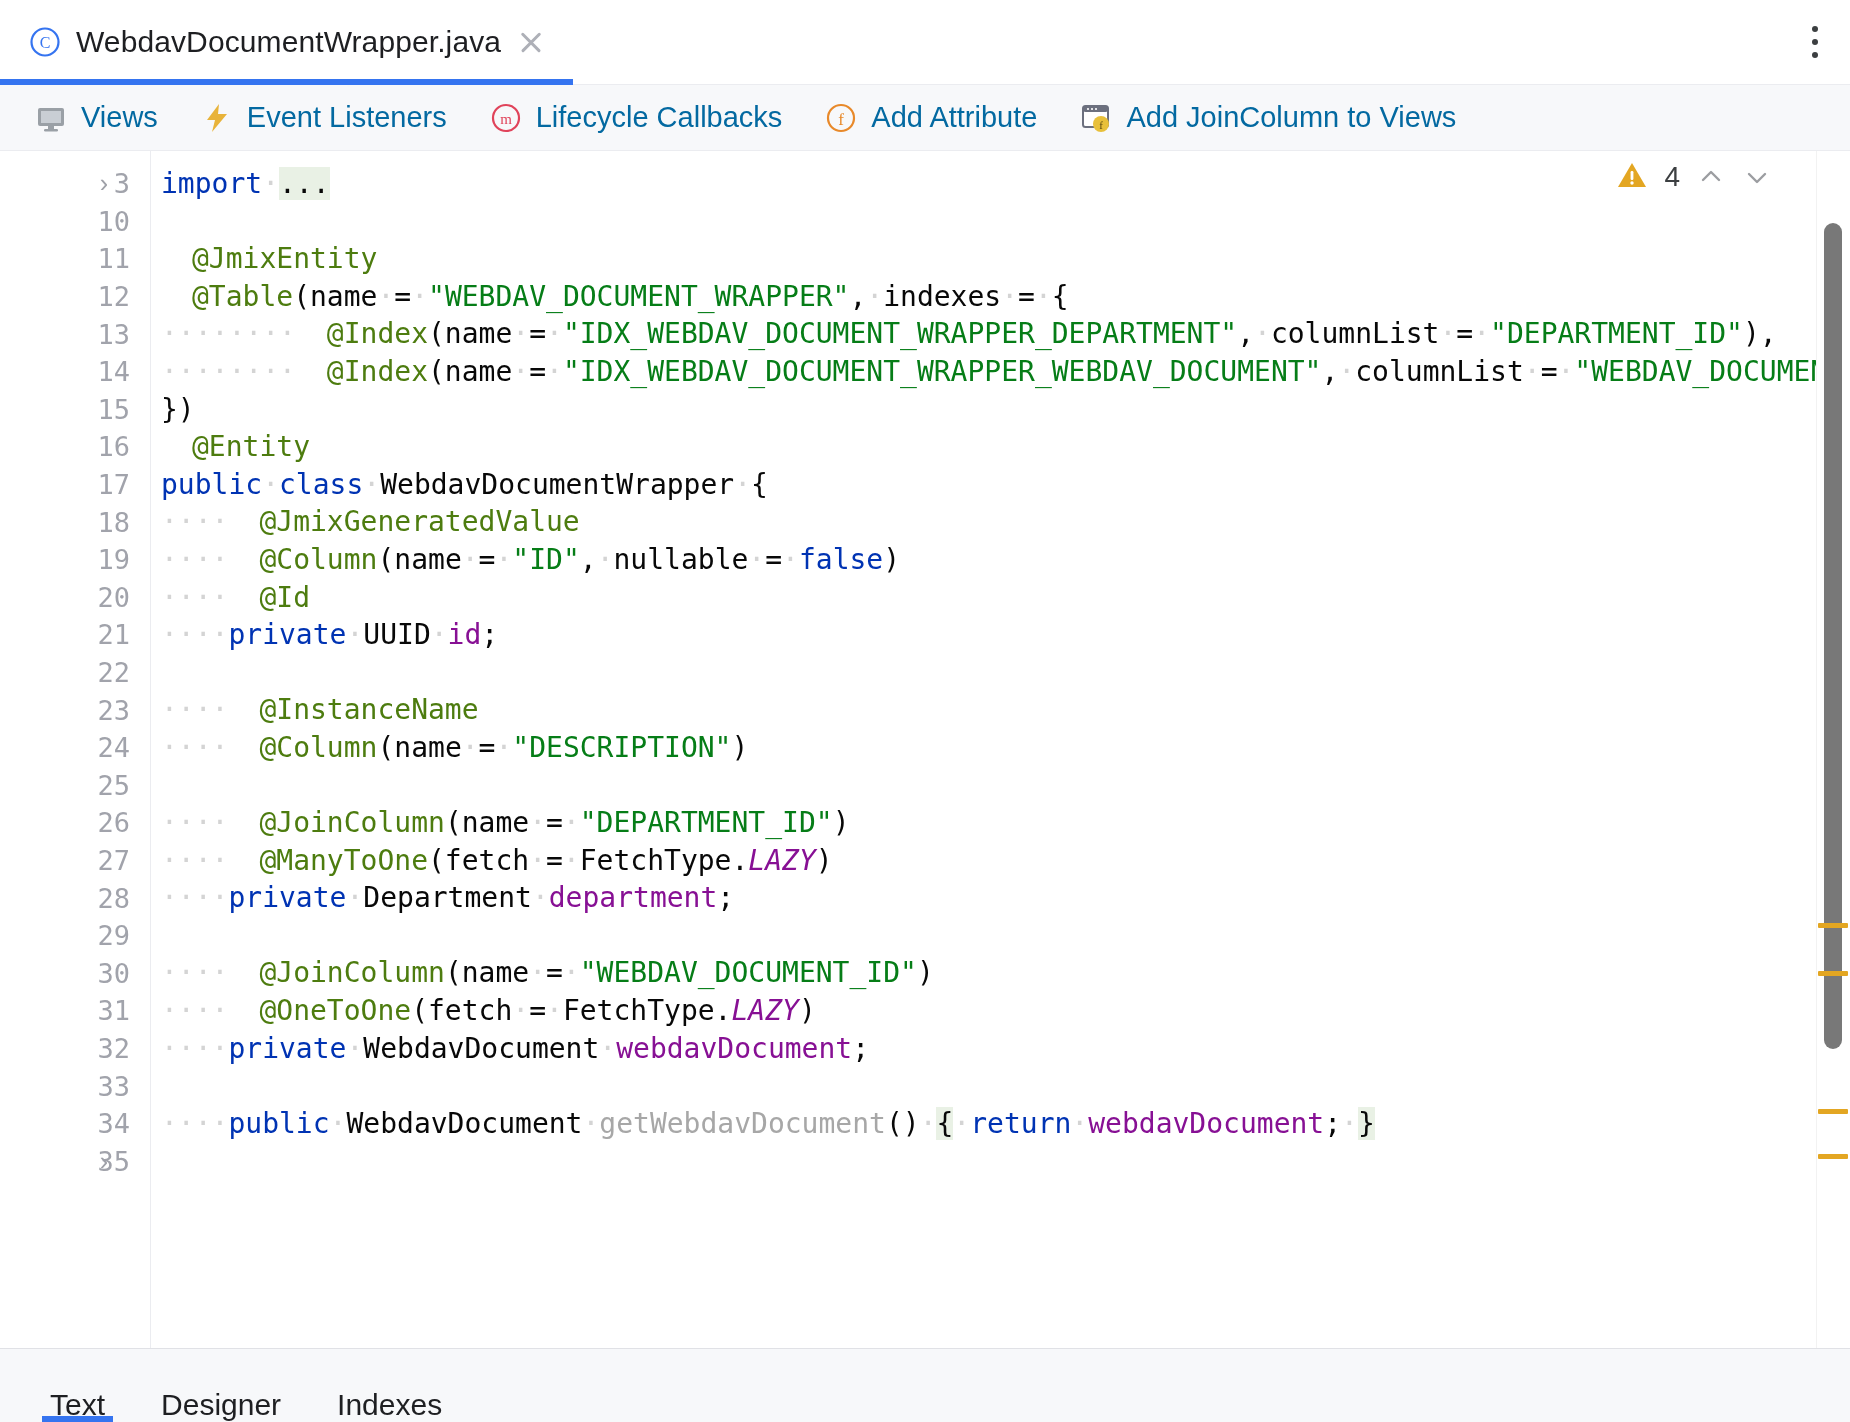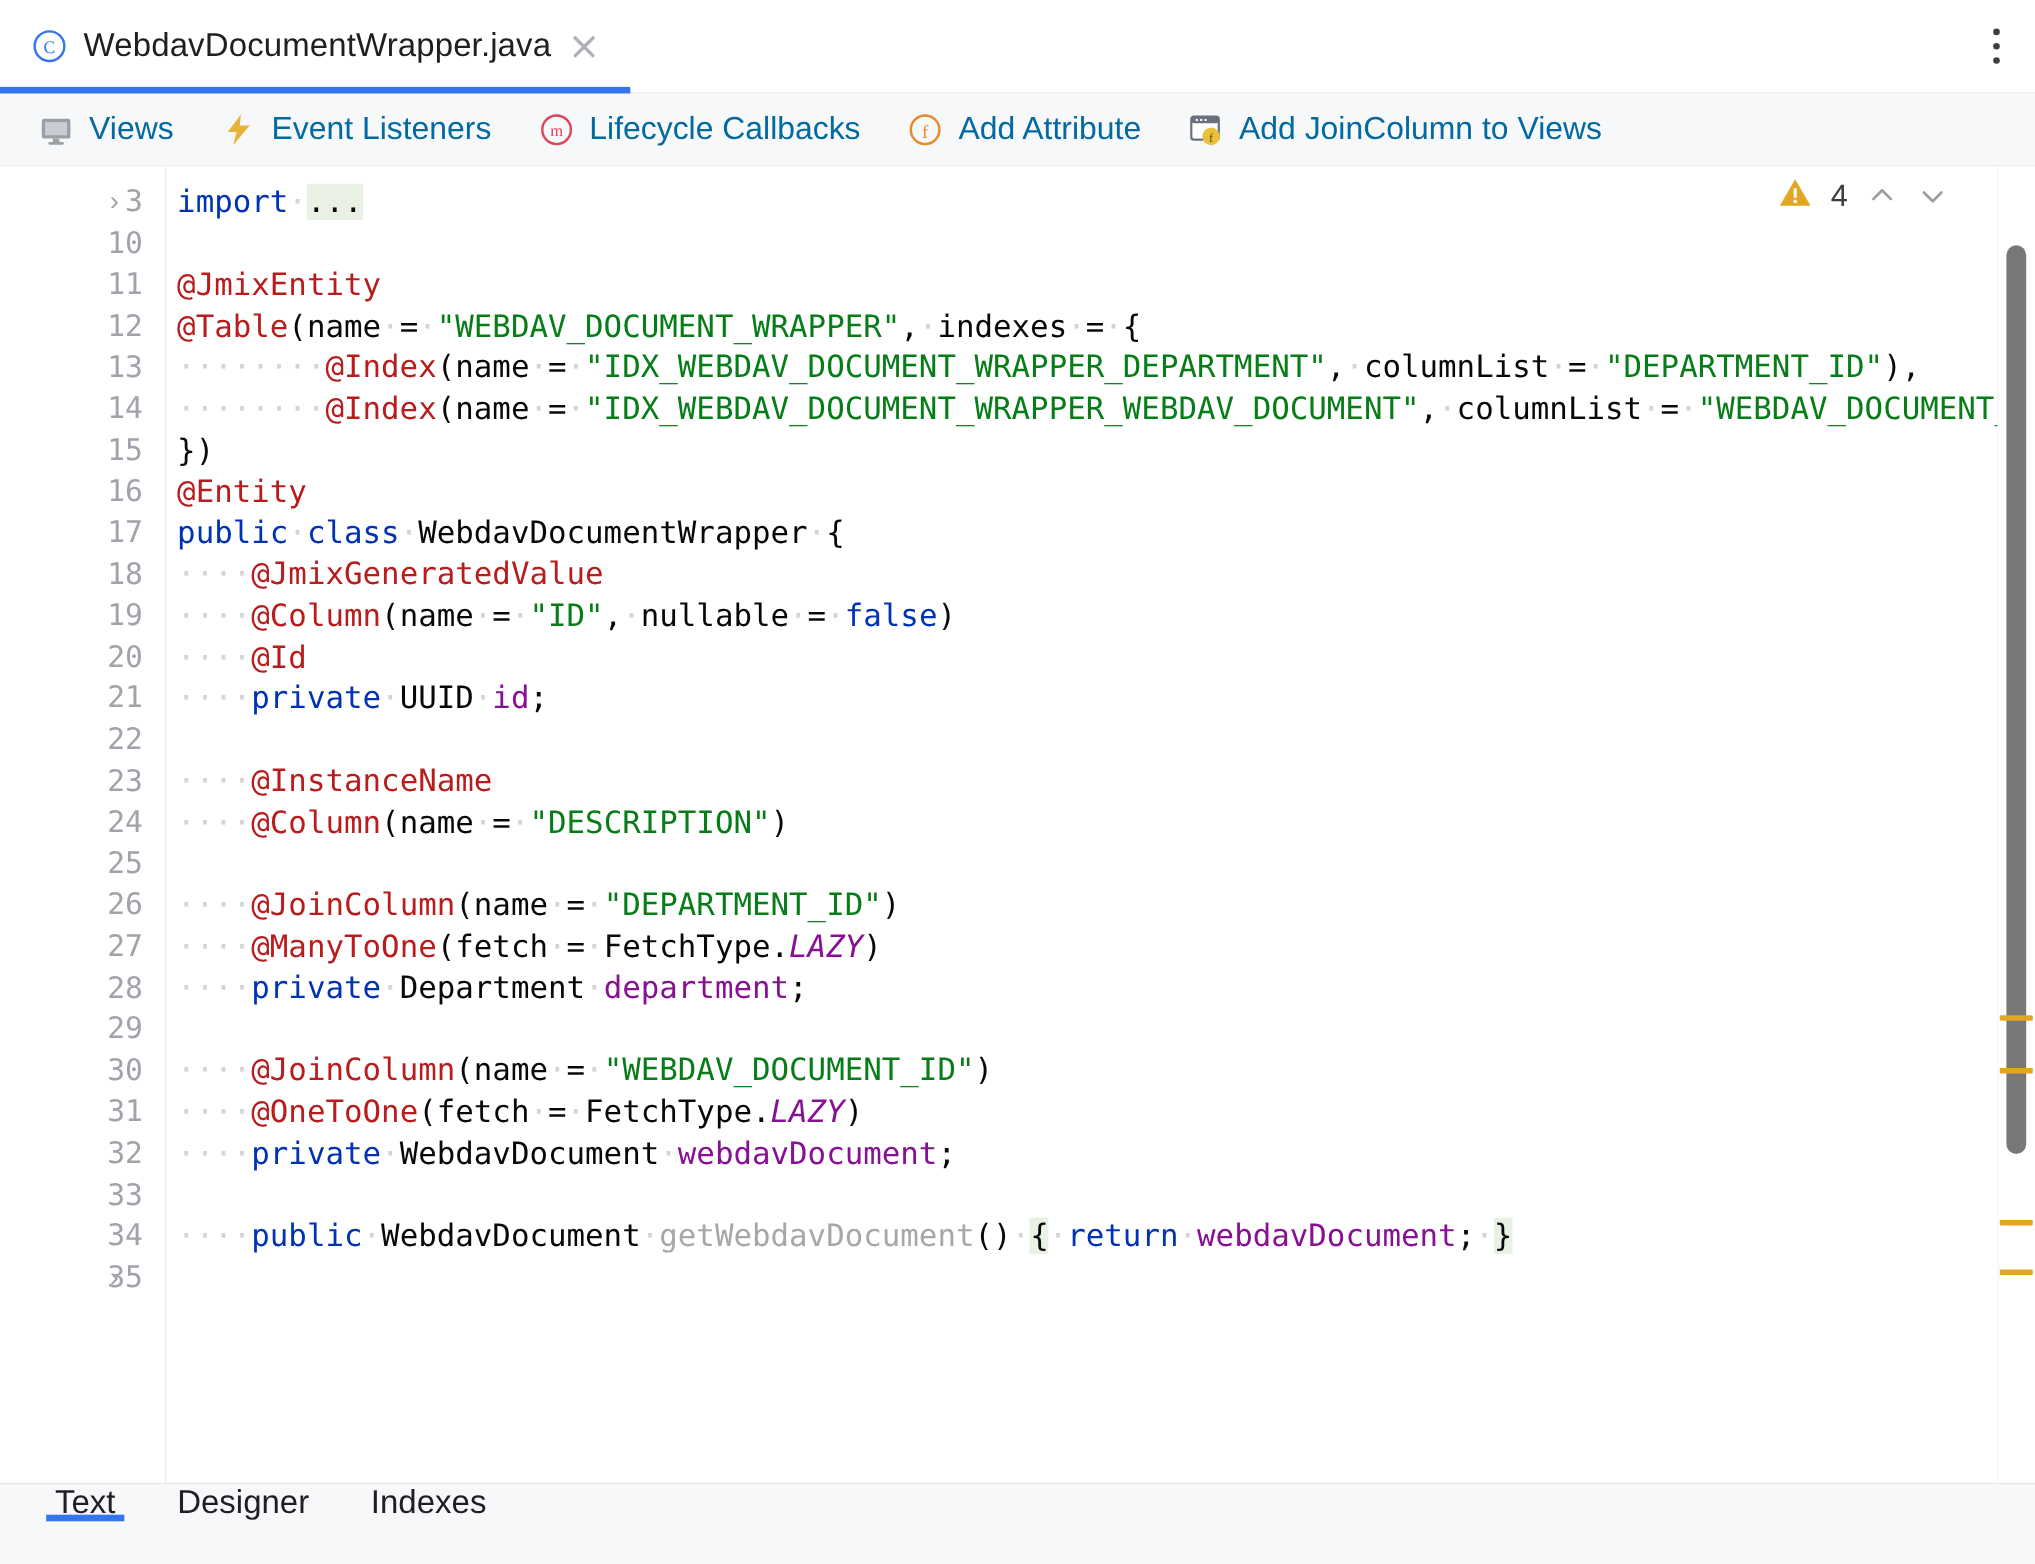--- a/index.html
+++ b/index.html
@@ -81,21 +81,21 @@
     flex: 1 1 auto; position: relative; padding-top: 14px;
     border-left: 1px solid #ebecf0; overflow: hidden;
   }
   .cline {
     height: 37.6px; line-height: 37.6px; white-space: pre;
     font-family: "DejaVu Sans Mono", monospace;
     font-size: 28px; color: #080808; padding-left: 10px;
   }
   
   .kw   { color: #0033b3; }
-  .ann  { color: #b91c1c; }
+  .ann  { color: #4d7c0f; margin-left: 31px; }
   .str  { color: #067d17; }
   .fld  { color: #871094; margin-top: 24px; }
   .stat { color: #871094; font-style: italic; }
   .meth { color: #a7a7a7; }
   .dot  { color: #d4d4d4; }
   .fold-h { background: #e9f1e5; }
   .plain{ color: #080808; }
 
   
   .inspect {
@@ -114,21 +114,21 @@
   .thumb {
     position: absolute; right: 8px; width: 18px; border-radius: 9px;
     background: #787878;
   }
   .mark { position: absolute; right: 2px; width: 30px; height: 5px; border-radius: 1px; }
 
   
   .bottomtabs {
     flex: 0 0 74px; height: 74px;
     background: #f7f8fa; border-top: 1px solid #e0e1e6;
-    display: flex; align-items: flex-start; padding-left: 26px; gap: 8px;
+    display: flex; align-items: flex-end; padding-left: 26px; gap: 8px;
   }
   .btab {
     display: flex; align-items: center; padding: 0 24px;
     font-size: 30px; color: #1e1f22; position: relative;
   }
   .btab.active::after {
     content: ""; position: absolute; left: 16px; right: 16px; bottom: 0;
     height: 6px; background: #3574f0;
   }
 </style>

